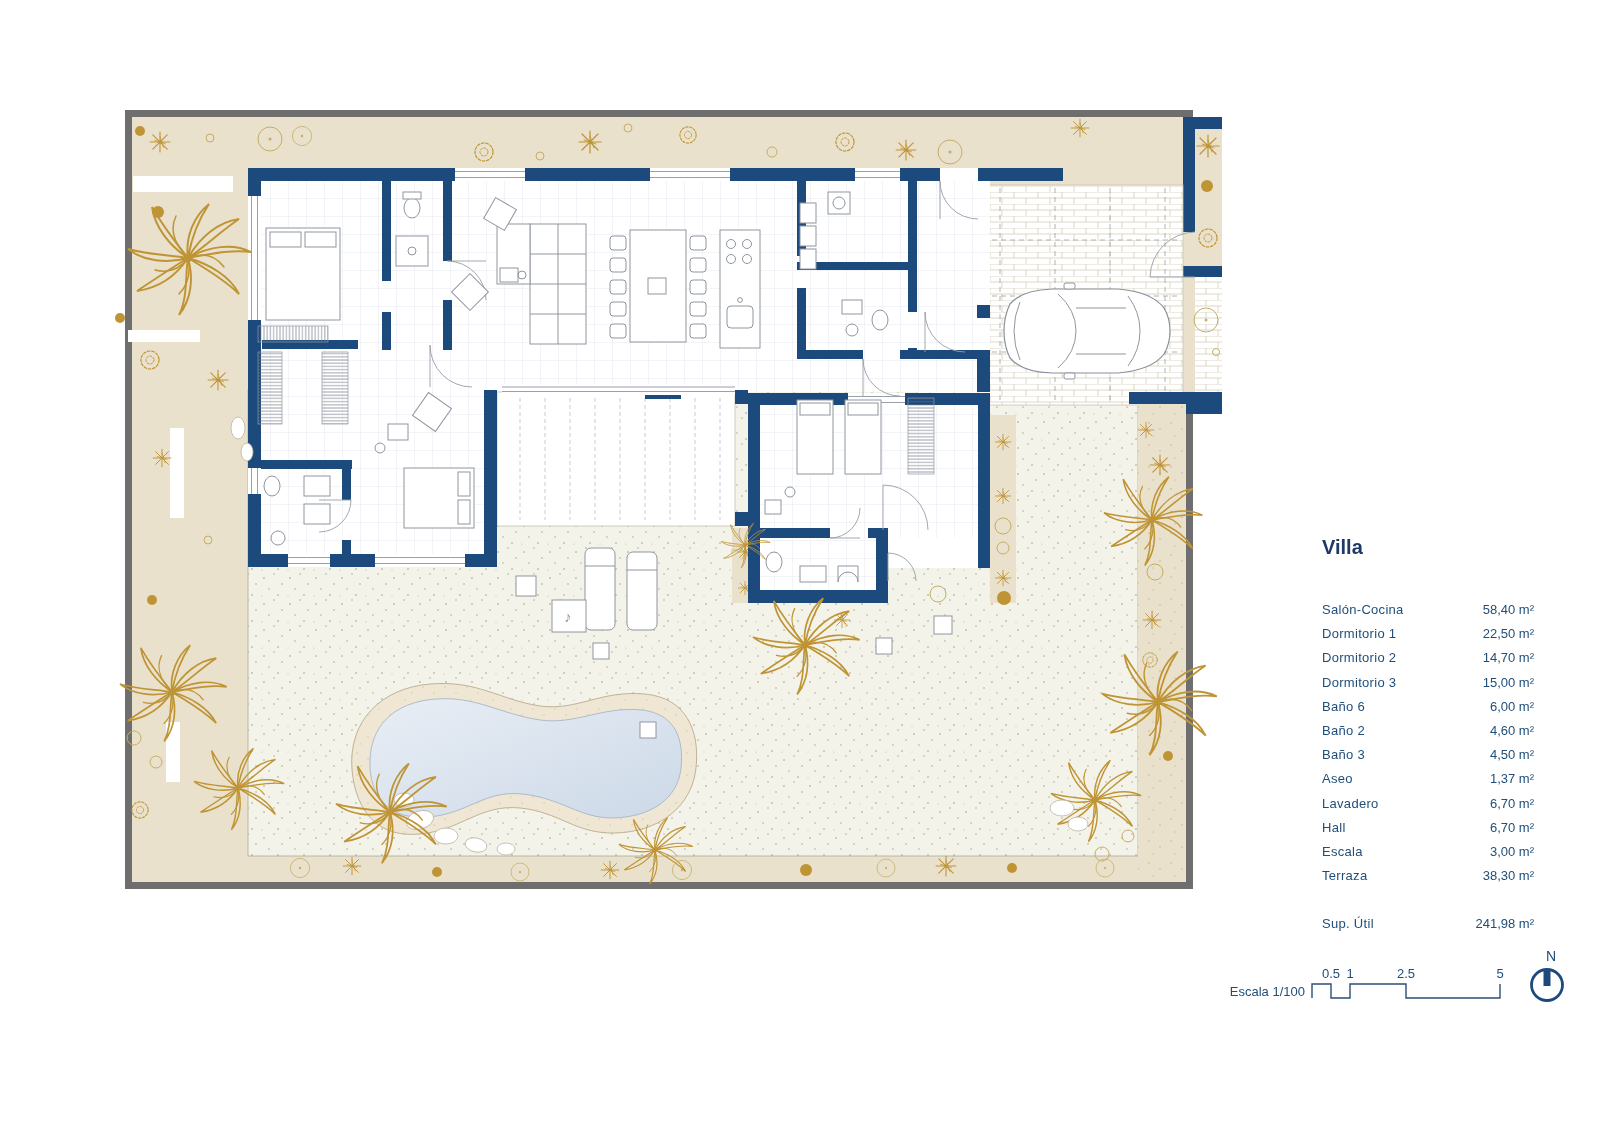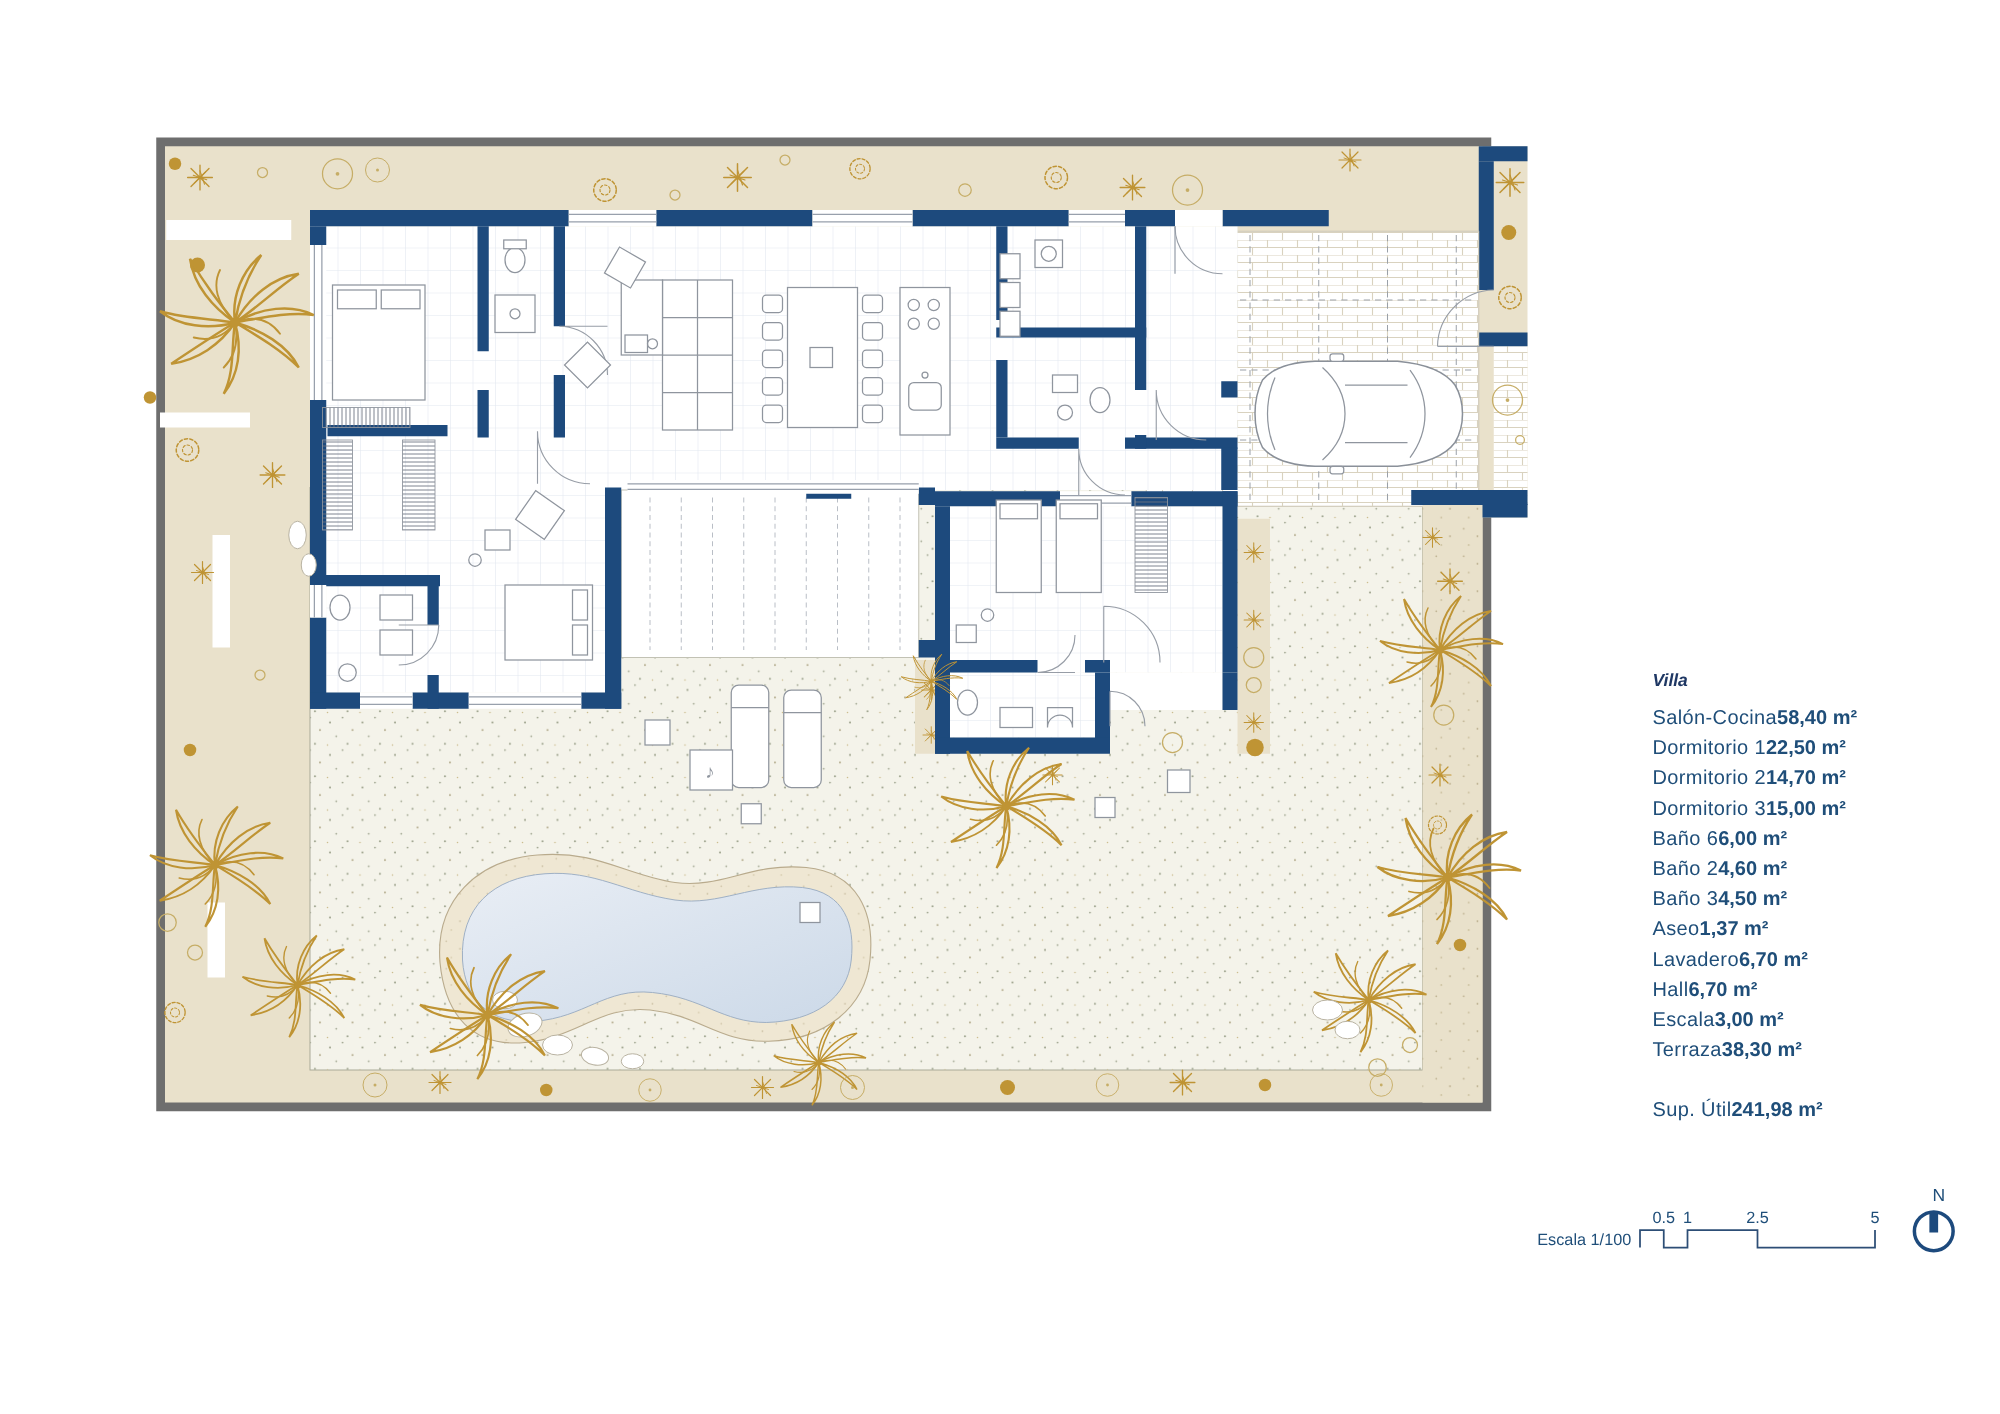--- a/index.html
+++ b/index.html
@@ -16,24 +16,24 @@
   .furn{fill:none;stroke:var(--line-gray,#8f959e);stroke-width:1;}
   .win{stroke:#98a0ac;stroke-width:1;}
   .arc{fill:none;stroke:#979da6;stroke-width:.9;}
   .stone{fill:#fff;stroke:#b9b3a2;stroke-width:.8;}
   .ring{fill:none;stroke:#c6ad66;stroke-width:1;}
   .dash{stroke:#9aa0a8;stroke-dasharray:5 4;stroke-width:.8;fill:none;}
   .deckline{stroke:#b9bec6;stroke-dasharray:4 3;stroke-width:.8;fill:none;}
   .annot{fill:var(--text-navy,#1f4e79);font-size:13px;}
   
   .legend{position:absolute;left:1322px;top:536px;width:212px;color:var(--text-navy,#1f4e79);}
-  .legend-title{font-size:14px;font-weight:bold;color:#1f3864;margin-bottom:14px;font-style:italic;}
-  .lrow{display:flex;justify-content:flex-start;align-items:baseline;height:24.2px;font-size:16px;}
+  .legend-title{font-size:20px;font-weight:bold;color:#1f3864;margin-bottom:14px;}
+  .lrow{display:flex;justify-content:space-between;align-items:baseline;height:24.2px;font-size:13px;}
   .lname{letter-spacing:.3px;}
-  .lval{font-weight:bold;}
+  .lval{font-weight:normal;margin-top:29px;}
   .ltotal{margin-top:24px;font-weight:bold;}
   .ltotal .lname{font-weight:normal;}
 </style>
 </head>
 <body>
 
 <div class="canvas">
 <svg width="1600" height="1131" viewBox="0 0 1600 1131">
   <defs>
     <pattern id="grid" width="18" height="18" patternUnits="userSpaceOnUse">

